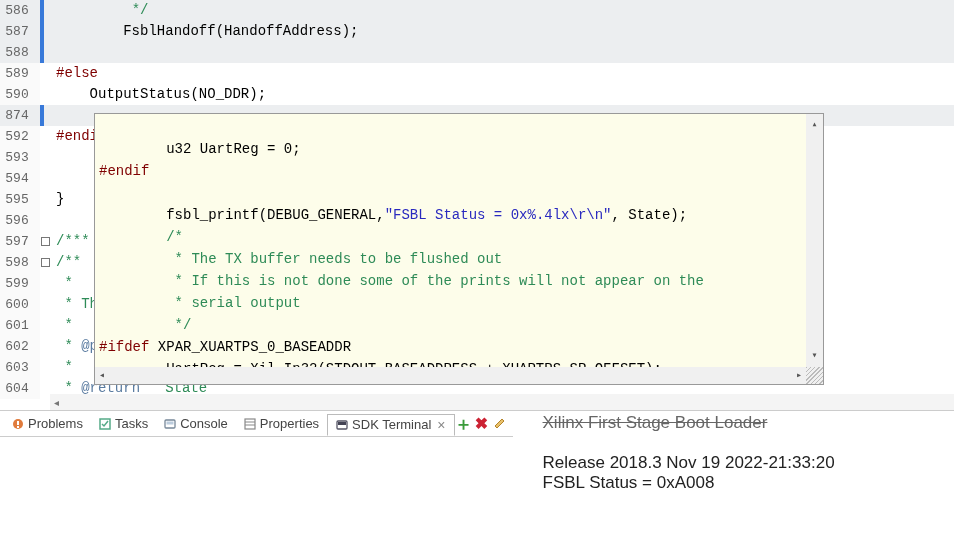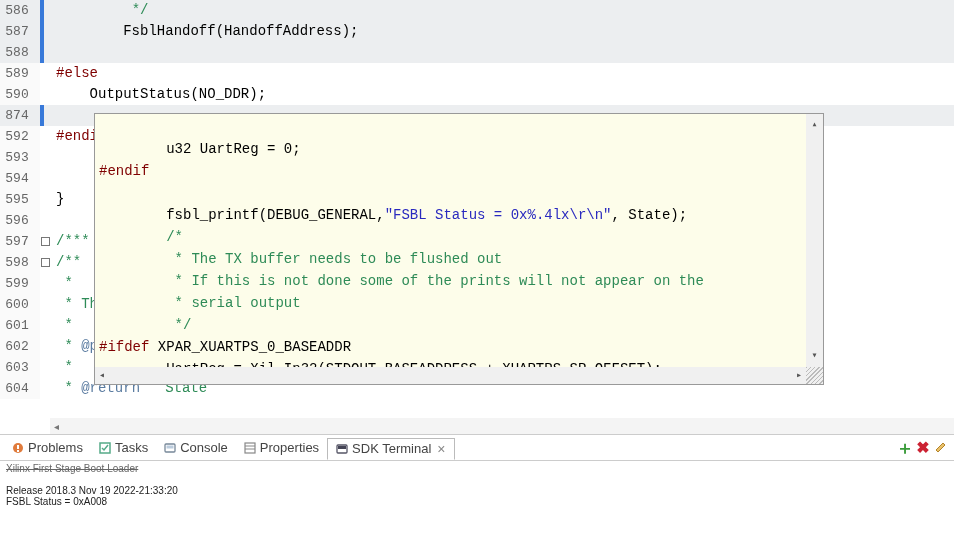--- a/index.html
+++ b/index.html
@@ -120,23 +120,23 @@
       position: absolute;
       left: 50px; right: 0; bottom: 0;
       height: 16px;
       background: #f4f4f4;
       display: flex;
       align-items: center;
       font-size: 10px; color: #777;
     }
     .bottom-panel {
       border-top: 1px solid #ccc;
-      height: 112px;
-      display: flex;
-      flex-direction: column;
+      height: 136px;
+      display: flex;
+      flex-direction: row;
     }
     .tabbar {
       display: flex;
       align-items: center;
       height: 26px;
       background: #fff;
       border-bottom: 1px solid #ccc;
       padding: 0 4px;
     }
     .tabbar .tab {
@@ -161,25 +161,26 @@
     .conn-line {
       padding: 6px 8px;
       color: #555;
       font-size: 14px;
       border-bottom: 1px solid #ddd;
     }
     .terminal {
       flex: 1;
       padding: 2px 6px;
       font-family: "Segoe UI", Arial, sans-serif;
-      font-size: 10px;
+      font-size: 17px;
       color: #222;
       white-space: pre;
       border-top: 1px solid #ccc;
       margin-top: -1px;
+      margin-left: 24px;
     }
   </style>
 </head>
 <body>
 
 <div class="editor-area">
   <div class="code-bg" id="code-bg">
       <div class="code-line line-shade"><div class="gutter">586</div><div class="vstrip blue-marker"></div><div class="codetext">         <span class="tok-cm">*/</span></div></div>
       <div class="code-line line-shade"><div class="gutter">587</div><div class="vstrip blue-marker"></div><div class="codetext">        <span class="tok-fn">FsblHandoff</span>(HandoffAddress);</div></div>
       <div class="code-line line-shade"><div class="gutter">588</div><div class="vstrip blue-marker"></div><div class="codetext">&nbsp;</div></div>

